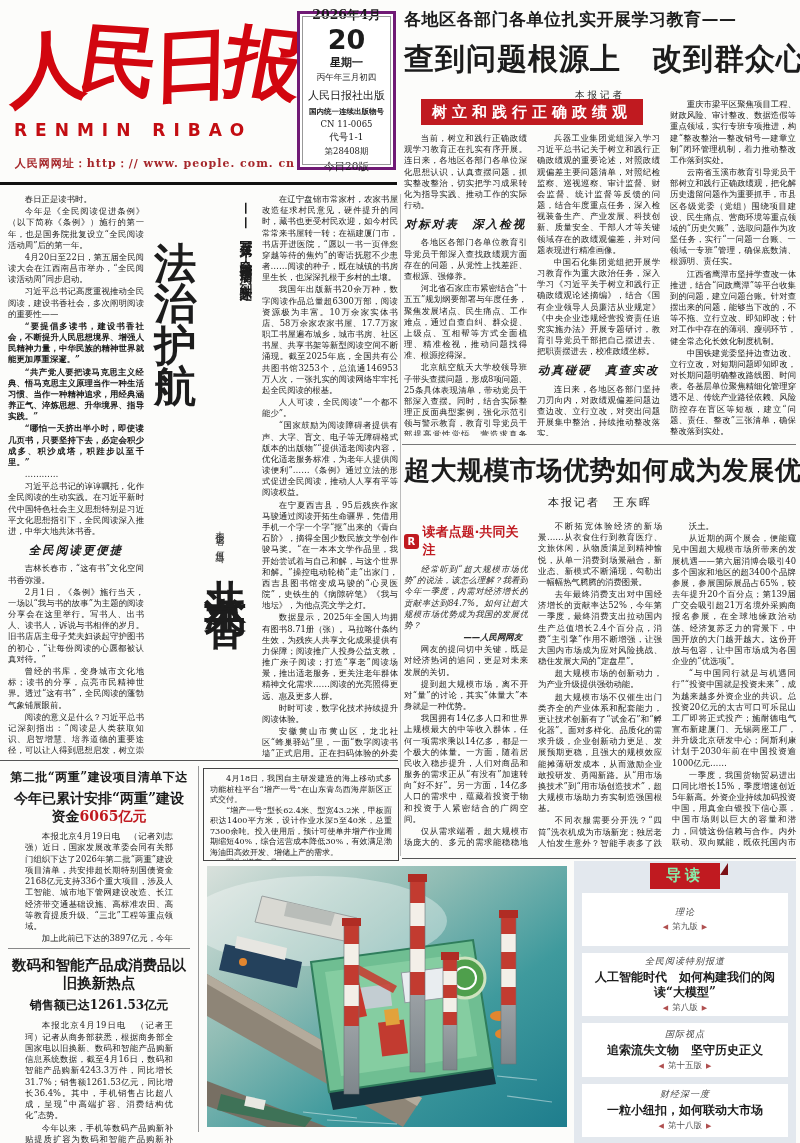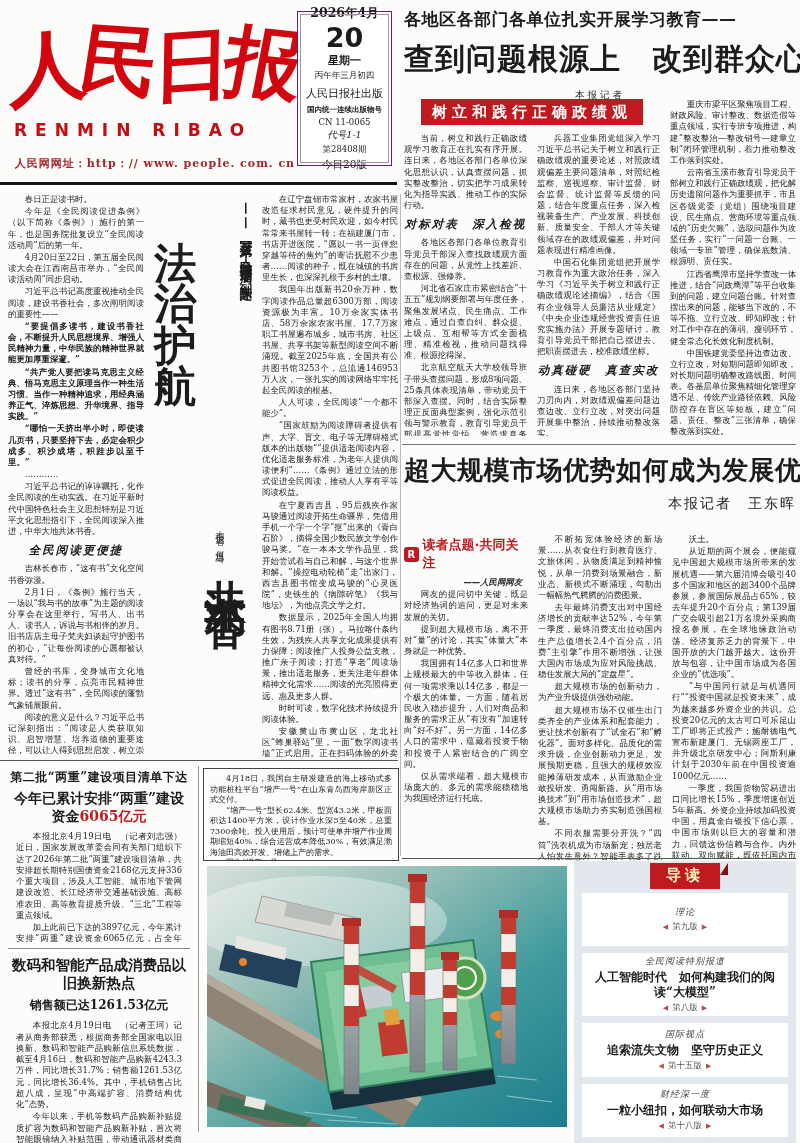--- a/index.html
+++ b/index.html
@@ -11,31 +11,31 @@
   .logo{position:absolute;left:14px;top:0px;width:278px;height:128px;display:flex;align-items:center;justify-content:center;
         color:#d2060f;font-weight:900;font-size:78px;letter-spacing:-6px;transform:skewX(-5deg);}
   .logo span{display:inline-block;}
   .logo span:nth-child(1){transform:rotate(-7deg) translateY(4px);}
   .logo span:nth-child(2){transform:rotate(4deg) translateY(-2px);}
   .logo span:nth-child(3){transform:rotate(-4deg) translateY(2px);}
   .logo span:nth-child(4){transform:rotate(6deg);}
   .logo-latin{position:absolute;left:14px;top:120px;width:278px;text-align:left;color:#c30d12;
         font-family:"DejaVu Sans","Liberation Sans",sans-serif;font-weight:700;font-size:17px;letter-spacing:8px;}
   .site-line{position:absolute;left:0;top:156px;width:310px;text-align:center;color:#a5262a;font-size:11px;font-weight:700;letter-spacing:1px;}
-  .datebox{position:absolute;left:297px;top:11px;width:93px;height:153px;border:1px solid #701a75;background:#fff;
+  .datebox{position:absolute;left:297px;top:11px;width:93px;height:153px;border:3px solid #701a75;background:#fff;
         display:flex;flex-direction:column;align-items:center;justify-content:center;gap:2px;}
   .datebox::after{content:"";position:absolute;inset:2px;border:1px solid #999;pointer-events:none;}
   .db1{font-size:12.5px;font-weight:700;}
   .db-day{font-size:27px;font-weight:700;font-family:"DejaVu Sans","Liberation Sans",sans-serif;line-height:1;text-align:right;}
   .db-week{font-size:11px;font-weight:700;}
   .db-lunar{font-size:8.5px;}
   .db-pub{font-size:11px;margin-top:2px;}
   .db-issn-label{font-size:7.5px;font-weight:700;margin-top:2px;}
   .db-issn{font-size:8.5px;}
-  .db-code{font-size:9.5px;font-style:italic;}
+  .db-code{font-size:9.5px;}
   .db-issue{font-size:8.5px;}
   .db-pages{font-size:10.5px;}
   .col{overflow:hidden;}
   .col p{margin:0 0 1px;font-size:8.4px;line-height:1.33;text-align:justify;text-indent:2em;}
   p.t-h{text-align:center;font-weight:800;font-size:11.5px;letter-spacing:2px;text-indent:0;margin:6px 0 5px;font-style:italic;}
   p.t-q{font-weight:600;}
   
   .lead-head{left:404px;top:8px;width:392px;}
   .lh-kicker{font-size:17px;font-weight:800;letter-spacing:0.5px;white-space:nowrap;}
   .lh-title{font-size:30px;font-weight:900;letter-spacing:1px;margin-top:8px;white-space:nowrap;}
@@ -44,21 +44,21 @@
   .ls-left{width:256px;}
   .banner{width:222px;height:26px;margin:0 auto 8px;background:#c01a20;color:#fff;display:flex;align-items:center;justify-content:center;
           font-size:15px;font-weight:800;letter-spacing:5px;}
   .ls-cols{display:flex;gap:10px;height:303px;overflow:hidden;}
   .ls-cols .col{flex:1;}
   .ls-col3{width:126px;height:339px;}
   
   .ruleR1{left:402px;top:444px;width:394px;border-top:1px solid #777;height:0;}
   .marketStory{left:404px;top:453px;width:392px;}
   .ms-title{text-align:center;font-size:26px;font-weight:900;letter-spacing:0.5px;white-space:nowrap;}
-  .ms-byline{text-align:right;font-size:14px;margin:7px 0 21px;letter-spacing:2px;}
+  .ms-byline{text-align:center;font-size:11px;margin:7px 0 11px;letter-spacing:2px;}
   .ms-cols{display:flex;gap:10px;height:328px;overflow:hidden;}
   .ms-cols .col{flex:1;}
   .reader-label{display:flex;align-items:center;gap:4px;color:#c01a20;font-weight:800;font-size:13px;
         font-family:"DejaVu Sans","Liberation Sans",sans-serif;margin:2px 0 5px;}
   .reader-icon{width:15px;height:15px;background:#c01a20;color:#fff;border-radius:3px;display:flex;align-items:center;justify-content:center;
         font-size:10px;font-weight:700;}
   .reader-letter p{font-style:italic;color:#2a2a2a;}
   .reader-letter p.t-sig{text-align:right;text-indent:0;font-weight:700;padding-right:6px;}
   .ruleR2{left:402px;top:858px;width:394px;border-top:1px solid #555;height:0;}
   
@@ -70,33 +70,33 @@
   .vz-sub{position:absolute;right:0;top:8px;writing-mode:vertical-rl;font-size:12.5px;font-weight:700;letter-spacing:2px;}
   .vz-byline{position:absolute;right:28px;top:330px;writing-mode:vertical-rl;font-size:9px;letter-spacing:2px;color:#333;}
   .vrule-center{left:400px;top:194px;height:662px;border-left:1px solid #bbb;width:0;}
   
   .ruleL1{left:0;top:760px;width:398px;border-top:1px solid #555;height:0;}
   .vrule-bl{left:198px;top:766px;height:366px;border-left:1px solid #999;width:0;}
   .projectStory{left:8px;top:769px;width:182px;height:176px;overflow:hidden;}
   .ps-kicker{text-align:center;font-size:12px;font-weight:700;letter-spacing:0.5px;}
   .ps-title{text-align:center;font-size:14px;font-weight:900;margin:4px 0 6px;line-height:1.25;}
   .ps-title .num{color:#c01a20;}
-  .projectStory p,.digitalStory p{margin:0 8px 1px;font-size:8.4px;line-height:1.34;text-align:justify;text-indent:2em;}
+  .projectStory p,.digitalStory p{margin:0 17px 1px;font-size:8.4px;line-height:1.34;text-align:justify;text-indent:2em;}
   .ruleL2{left:8px;top:948px;width:182px;border-top:1px solid #888;height:0;}
   .digitalStory{left:8px;top:956px;width:182px;height:187px;overflow:hidden;}
   .ds-title{text-align:center;font-size:14.5px;font-weight:900;font-family:"DejaVu Sans","Liberation Sans",sans-serif;line-height:1.25;}
   .ds-sub{text-align:center;font-size:12px;font-weight:600;margin:5px 0 6px;}
   
   .captionBox{left:203px;top:768px;width:196px;height:93px;border:1px solid #444;padding:5px 6px;box-sizing:border-box;overflow:hidden;}
   .captionBox p{margin:0;font-size:8px;line-height:1.32;text-align:justify;text-indent:2em;color:#222;}
   .photo{left:207px;top:866px;width:360px;height:261px;}
   .photo svg{display:block;}
   
   .daodu{left:574px;top:861px;width:222px;height:282px;background:#e3e8ee;}
-  .daodu-tab{position:absolute;top:2px;left:50%;transform:translateX(-50%);background:#c01a20;color:#fef9c3;
+  .daodu-tab{position:absolute;top:2px;left:50%;transform:translateX(-50%);background:#c01a20;color:#86efac;
         font-family:"DejaVu Sans","Liberation Sans",sans-serif;font-weight:800;font-size:15px;letter-spacing:4px;
         padding:3px 16px 4px;z-index:2;}
   .daodu-tab::after{content:"";position:absolute;right:-8px;top:0;border-style:solid;border-width:0 0 12px 8px;border-color:transparent transparent #7c1116 transparent;}
   .daodu-cards{position:absolute;top:32px;left:8px;right:8px;bottom:6px;display:flex;flex-direction:column;gap:7px;}
   .card{background:#fff;flex:1;display:flex;flex-direction:column;align-items:center;justify-content:center;gap:2px;padding:2px 4px;}
   .card-cat{font-size:9px;color:#444;font-style:italic;letter-spacing:1px;}
   .card-title{font-weight:800;font-size:12px;line-height:1.25;text-align:center;}
   .card-page{font-size:8.5px;color:#555;display:flex;align-items:center;gap:4px;}
   .card-page .arr{color:#b05050;font-size:7px;}
 </style>
@@ -170,20 +170,21 @@
     <div class="ms-title">超大规模市场优势如何成为发展优势</div>
     <div class="ms-byline">本报记者　王东晖</div>
     <div class="ms-cols">
       <div class="col">
         <div class="reader-label">
           <span class="reader-icon">R</span>
           <span>读者点题·共同关注</span>
         </div>
         <div class="reader-letter">
 
+        <p>经常听到“超大规模市场优势”的说法，该怎么理解？我看到今年一季度，内需对经济增长的贡献率达到84.7%。如何让超大规模市场优势成为我国的发展优势？</p>
             <p class="t-sig">——人民网网友</p>
           </div>
         <div>
 
         <p class="para">网友的提问切中关键，既是对经济热词的追问，更是对未来发展的关切。</p>
             <p class="para">提到超大规模市场，离不开对“量”的讨论，其实“体量大”本身就是一种优势。</p>
             <p class="para">我国拥有14亿多人口和世界上规模最大的中等收入群体，任何一项需求乘以14亿多，都是一个极大的体量。一方面，随着居民收入稳步提升，人们对商品和服务的需求正从“有没有”加速转向“好不好”。另一方面，14亿多人口的需求中，蕴藏着投资于物和投资于人紧密结合的广阔空间。</p>
             <p class="para">仅从需求端看，超大规模市场庞大的、多元的需求能稳稳地为我国经济运行托底。</p>
           </div>
       </div>

